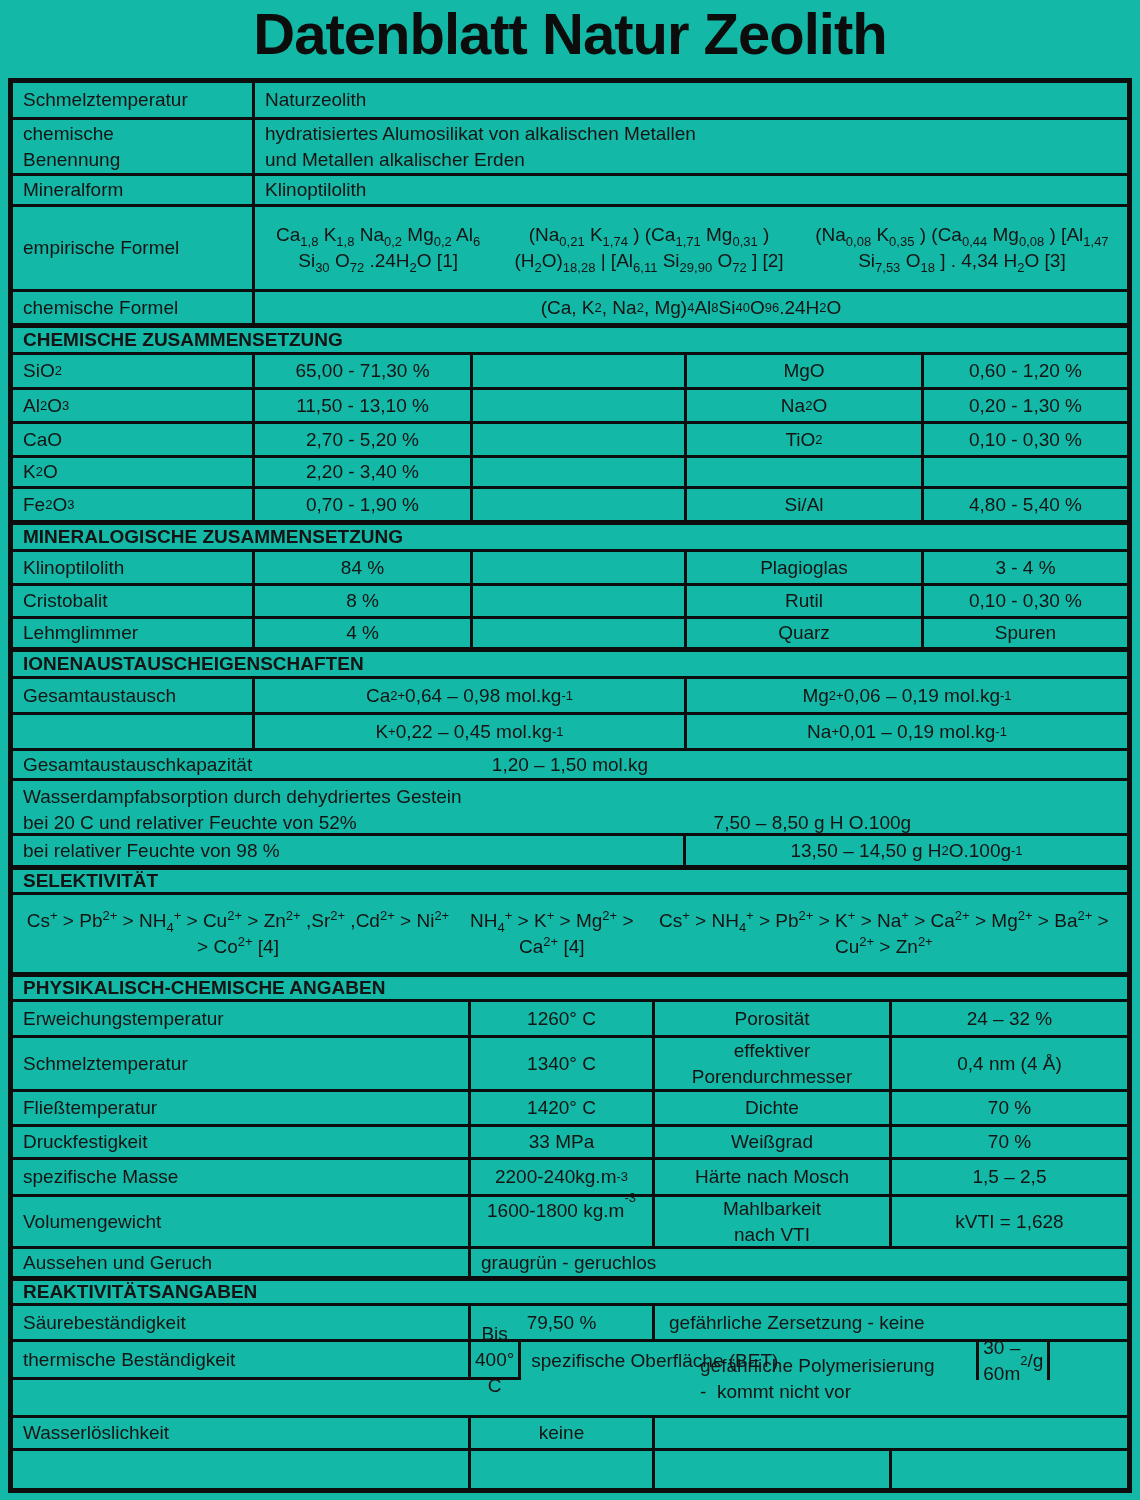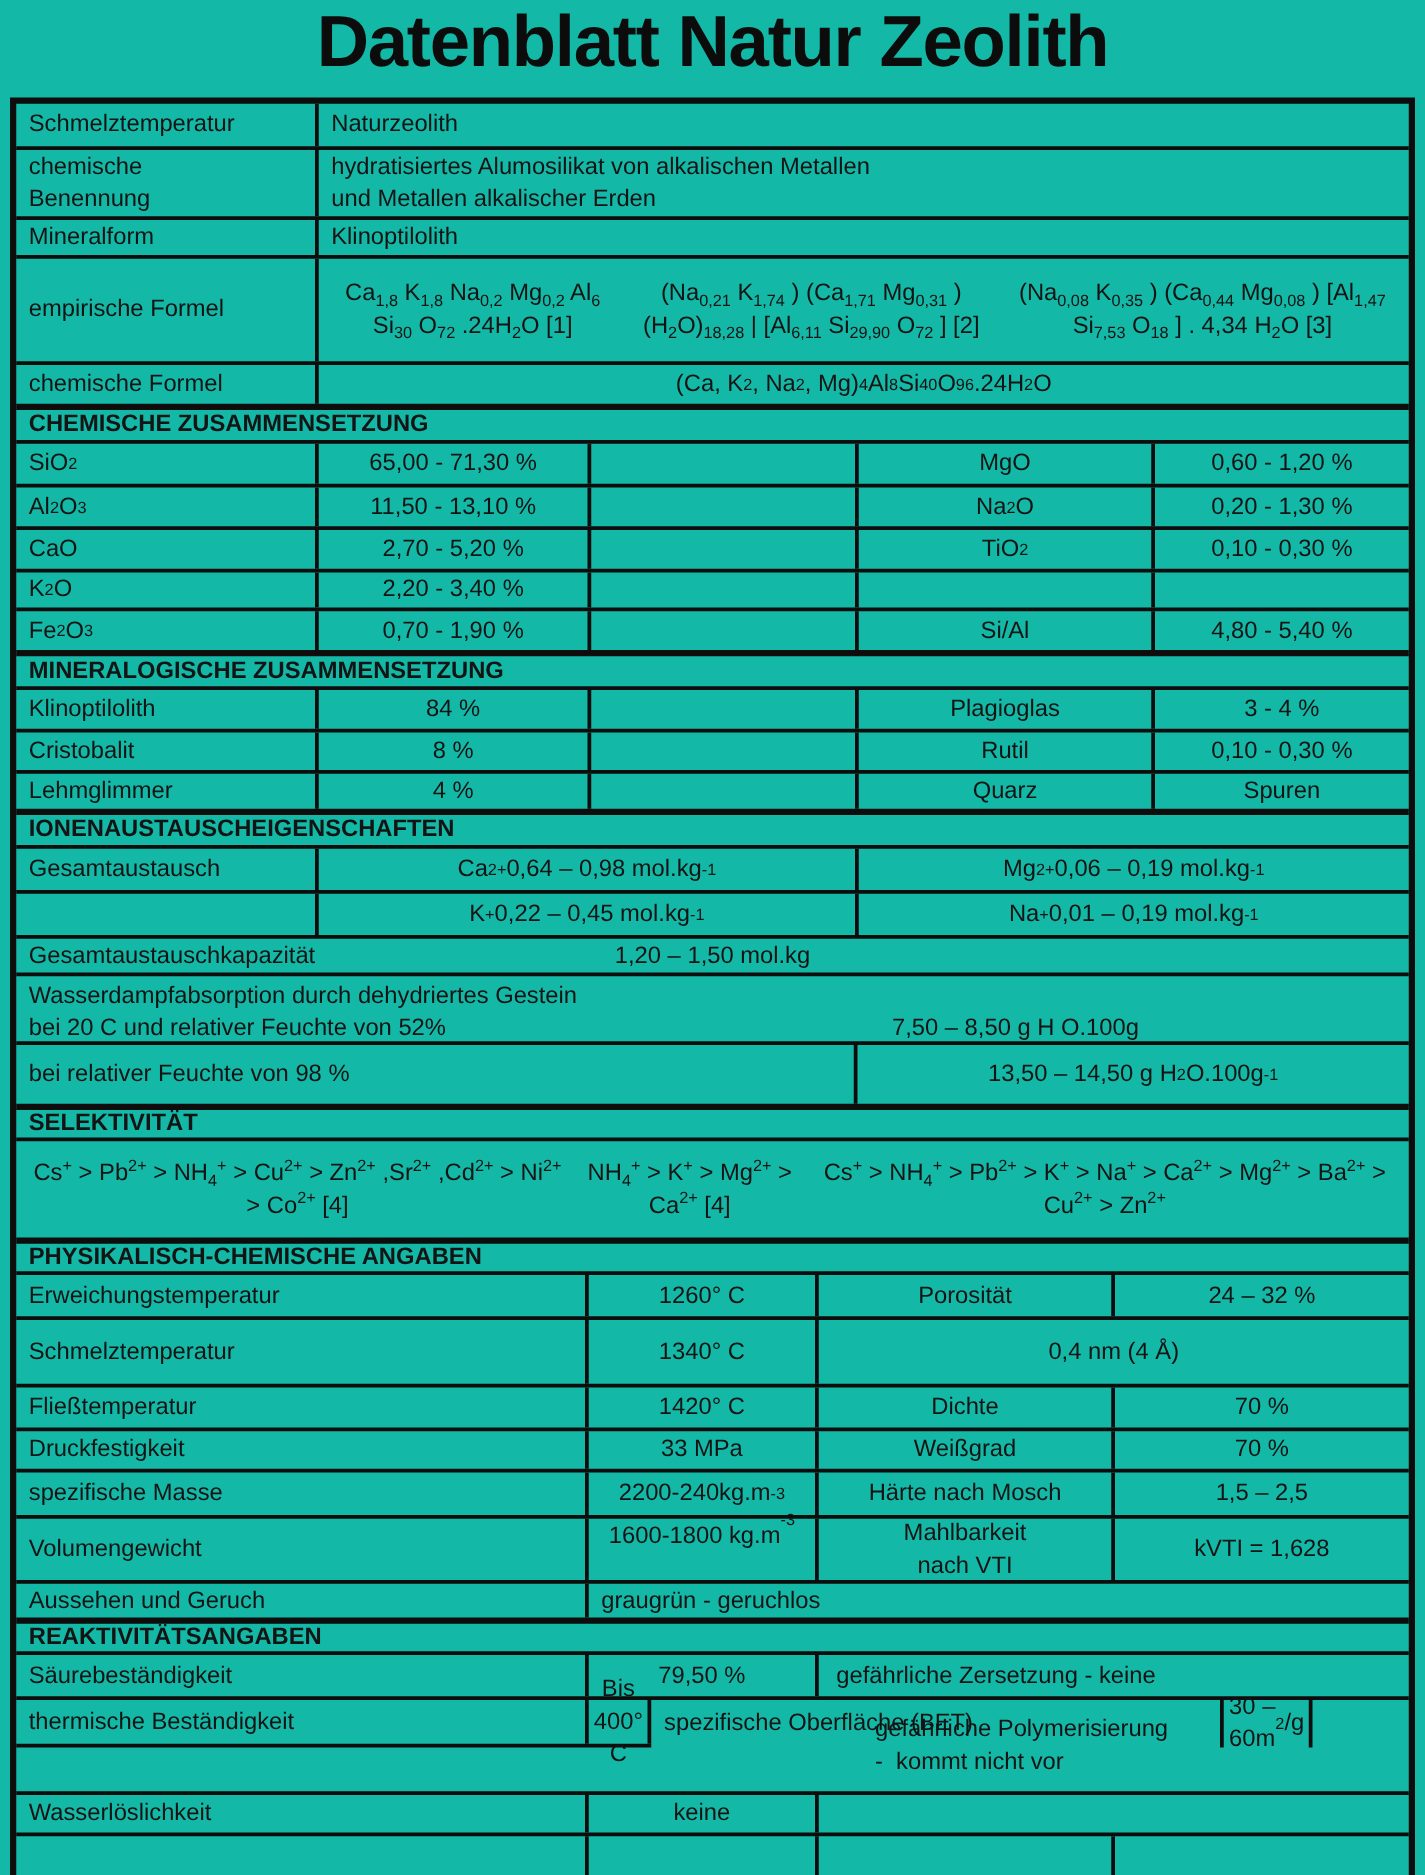--- a/index.html
+++ b/index.html
@@ -165,21 +165,21 @@
     </div>
     <div class="row" style="height:55px">
       <div class="c fx nr vapcell" style="padding-right:0">
         <div class="vline">Wasserdampfabsorption durch dehydriertes Gestein</div>
         <div class="vline rel">
           <span>bei 20 C und relativer Feuchte von 52%</span>
           <span class="absv" style="left:71.5%">7,50 – 8,50 g H O.100g</span>
         </div>
       </div>
     </div>
-    <div class="row tb" style="height:52px">
+    <div class="row tb" style="height:34px">
       <div class="c w-left2">bei relativer Feuchte von 98 %</div>
       <div class="c fx nr ctr">13,50 – 14,50 g H<sub>2</sub>O.100g<sup>-1</sup></div>
     </div>
 
     <div class="row" style="height:25px">
       <div class="c fx nr sec">SELEKTIVITÄT</div>
     </div>
     <div class="row tb" style="height:82px">
       <div class="c fx nr col">
         <div>Cs<sup>+</sup> &gt; Pb<sup>2+</sup> &gt; NH<sub>4</sub><sup>+</sup> &gt; Cu<sup>2+</sup> &gt; Zn<sup>2+</sup> ,Sr<sup>2+</sup> ,Cd<sup>2+</sup> &gt; Ni<sup>2+</sup> &gt; Co<sup>2+</sup> [4]</div>
@@ -194,20 +194,21 @@
 
     <div class="row" style="height:36px">
       <div class="c w-L">Erweichungstemperatur</div>
       <div class="c w-V ctr">1260° C</div>
       <div class="c w-P ctr">Porosität</div>
       <div class="c fx nr ctr">24 – 32 %</div>
     </div>
     <div class="row" style="height:54px">
       <div class="c w-L">Schmelztemperatur</div>
       <div class="c w-V ctr">1340° C</div>
+      <div class="c w-P ctr">effektiver<br>Porendurchmesser</div>
       <div class="c fx nr ctr">0,4 nm (4 Å)</div>
     </div>
     <div class="row" style="height:35px">
       <div class="c w-L">Fließtemperatur</div>
       <div class="c w-V ctr">1420° C</div>
       <div class="c w-P ctr">Dichte</div>
       <div class="c fx nr ctr">70 %</div>
     </div>
     <div class="row" style="height:33px">
       <div class="c w-L">Druckfestigkeit</div>

